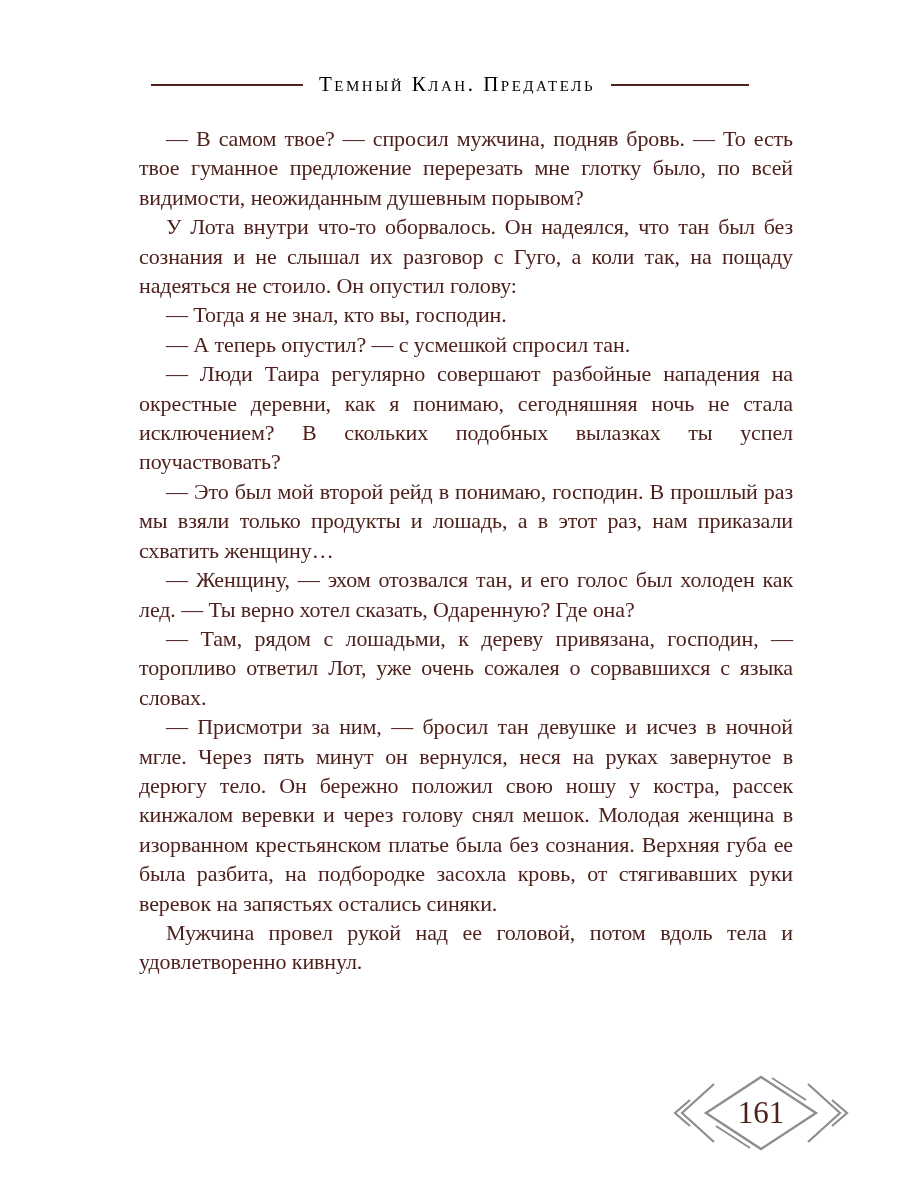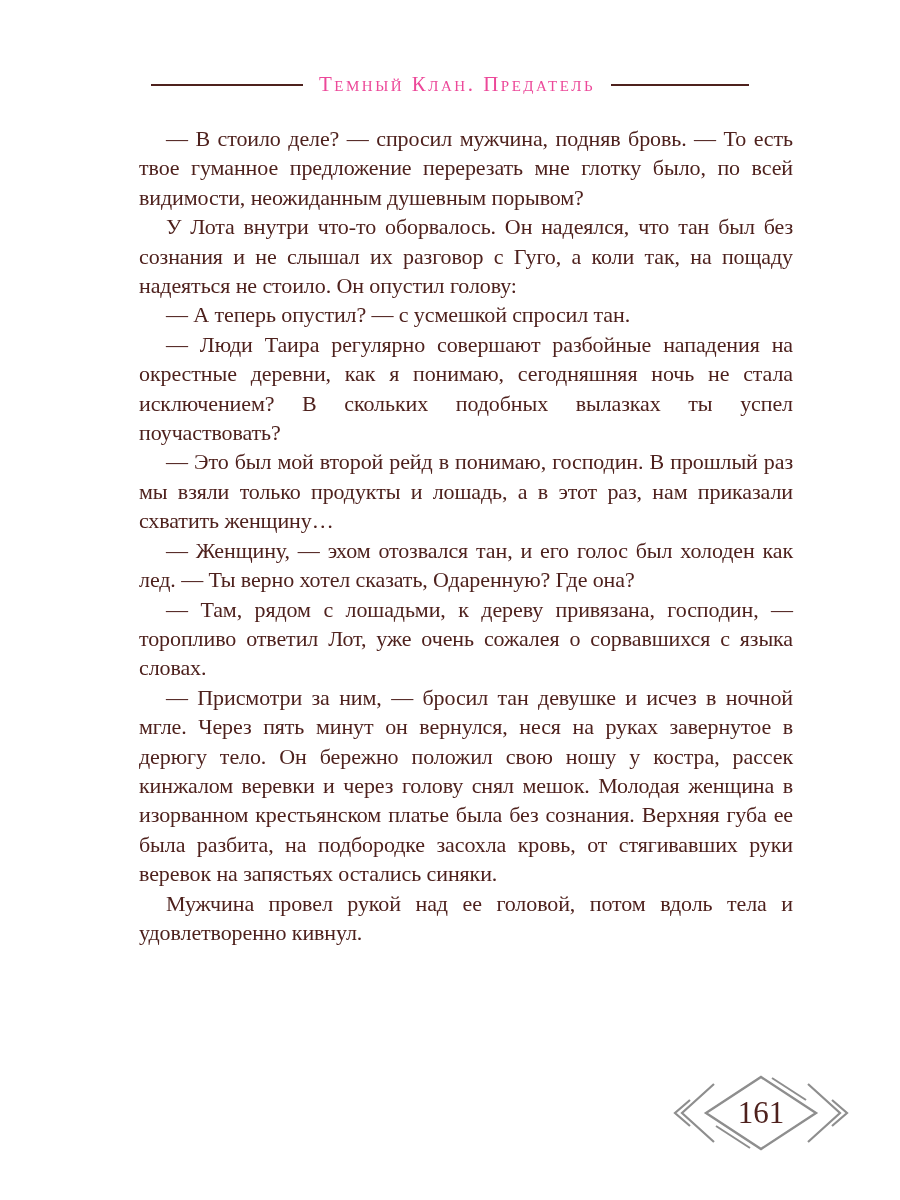--- a/index.html
+++ b/index.html
@@ -34,21 +34,21 @@
   }
   .header-rule.left  { width: 152px; }
   .header-rule.right { width: 138px; }
   .book-title {
     margin: 0;
     font-size: 21px;
     font-weight: 500;
     font-variant: small-caps;
     letter-spacing: 2.5px;
     white-space: nowrap;
-    color: #ec4899;
+    color: #000000;
   }
   
   .body-text {
     position: absolute;
     top: 124px;
     left: 139px;
     width: 654px;
   }
   .body-text p {
     margin: 0;
@@ -79,22 +79,23 @@
 
 <div class="page">
 
   <header class="running-header">
     <span class="header-rule left"></span>
     <h1 class="book-title">Темный Клан. Предатель</h1>
     <span class="header-rule right"></span>
   </header>
 
   <main class="body-text">
-      <p>— В стоило деле? — спросил мужчина, подняв бровь. — То есть твое гуманное предложение перерезать мне глотку было, по всей видимости, неожиданным душевным порывом?</p>
+      <p>— В самом твое? — спросил мужчина, подняв бровь. — То есть твое гуманное предложение перерезать мне глотку было, по всей видимости, неожиданным душевным порывом?</p>
       <p>У Лота внутри что-то оборвалось. Он надеялся, что тан был без сознания и не слышал их разговор с Гуго, а коли так, на пощаду надеяться не стоило. Он опустил голову:</p>
+      <p>— Тогда я не знал, кто вы, господин.</p>
       <p>— А теперь опустил? — с усмешкой спросил тан.</p>
       <p>— Люди Таира регулярно совершают разбойные нападения на окрестные деревни, как я понимаю, сегодняшняя ночь не стала исключением? В скольких подобных вылазках ты успел поучаствовать?</p>
       <p>— Это был мой второй рейд в понимаю, господин. В прошлый раз мы взяли только продукты и лошадь, а в этот раз, нам приказали схватить женщину…</p>
       <p>— Женщину, — эхом отозвался тан, и его голос был холоден как лед. — Ты верно хотел сказать, Одаренную? Где она?</p>
       <p>— Там, рядом с лошадьми, к дереву привязана, господин, — торопливо ответил Лот, уже очень сожалея о сорвавшихся с языка словах.</p>
       <p>— Присмотри за ним, — бросил тан девушке и исчез в ночной мгле. Через пять минут он вернулся, неся на руках завернутое в дерюгу тело. Он бережно положил свою ношу у костра, рассек кинжалом веревки и через голову снял мешок. Молодая женщина в изорванном крестьянском платье была без сознания. Верхняя губа ее была разбита, на подбородке засохла кровь, от стягивавших руки веревок на запястьях остались синяки.</p>
       <p>Мужчина провел рукой над ее головой, потом вдоль тела и удовлетворенно кивнул.</p>
     </main>
 
   <footer class="page-footer">

